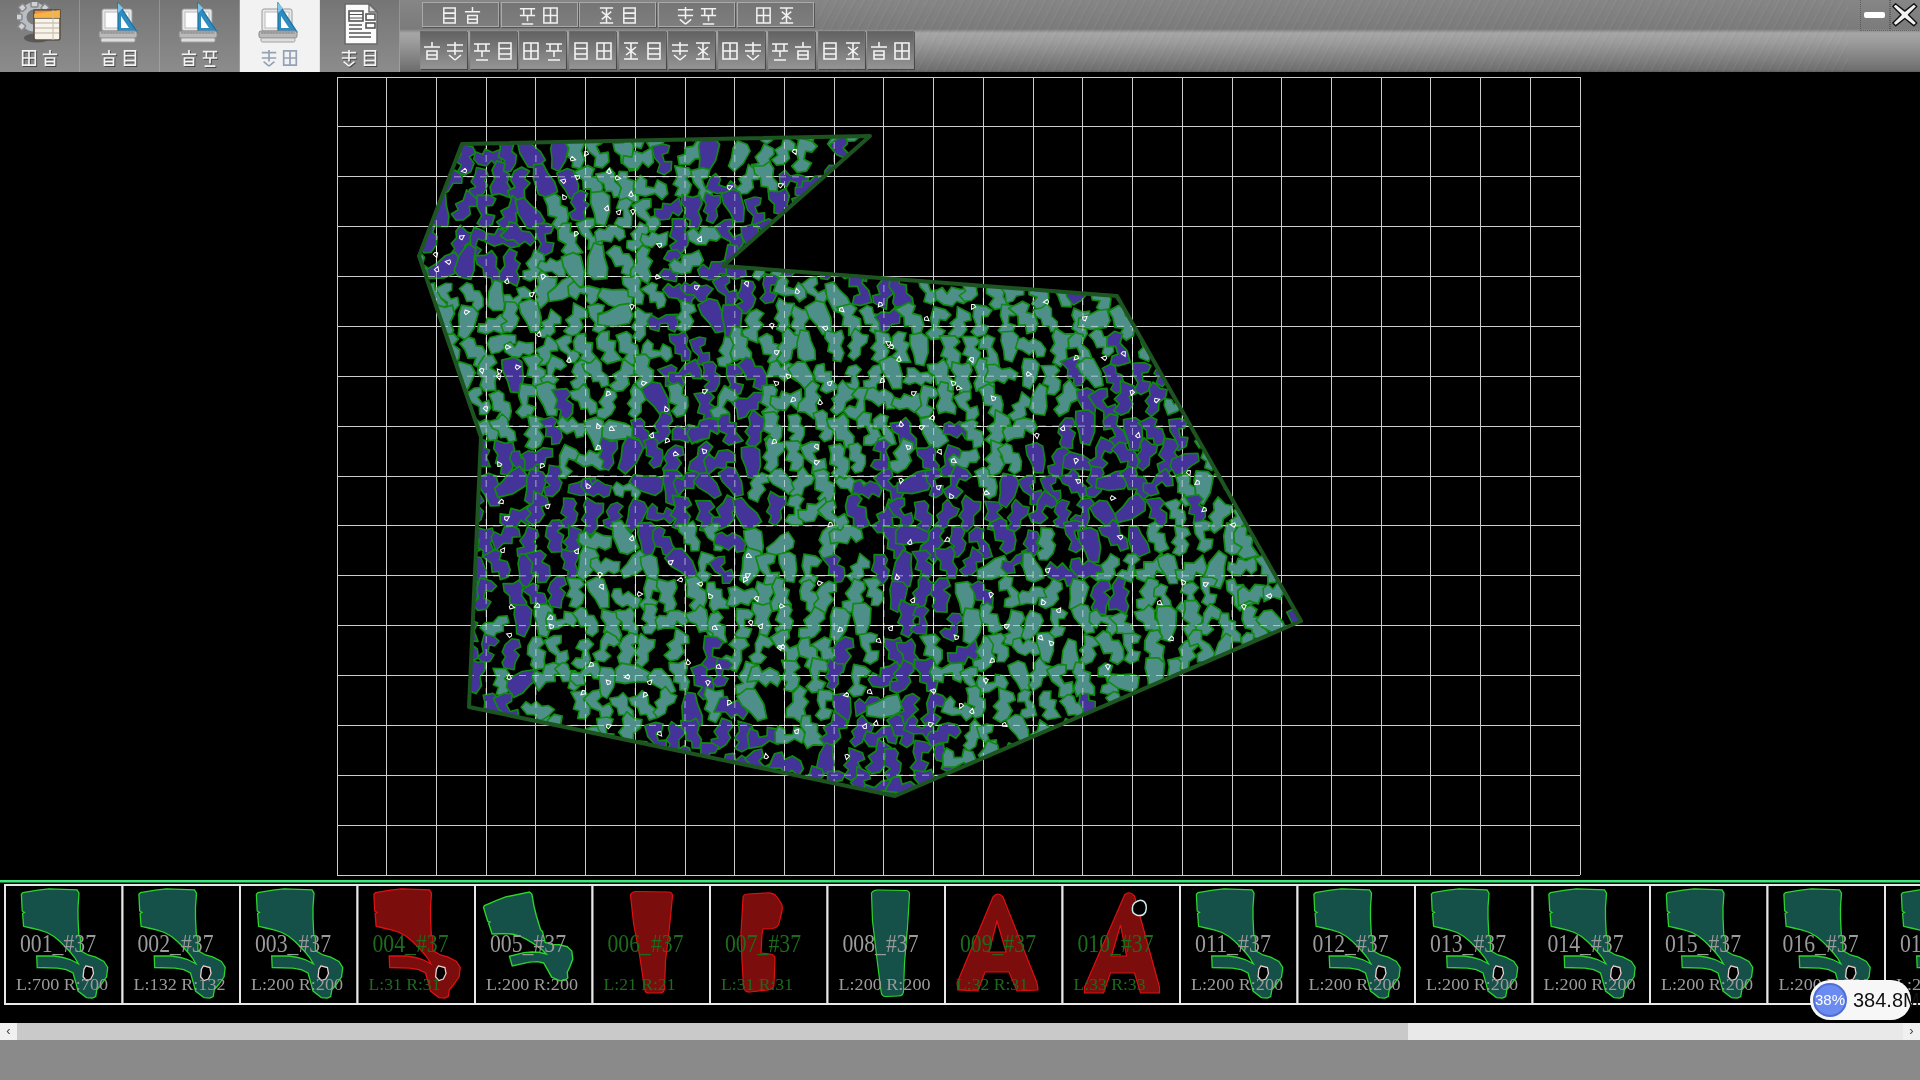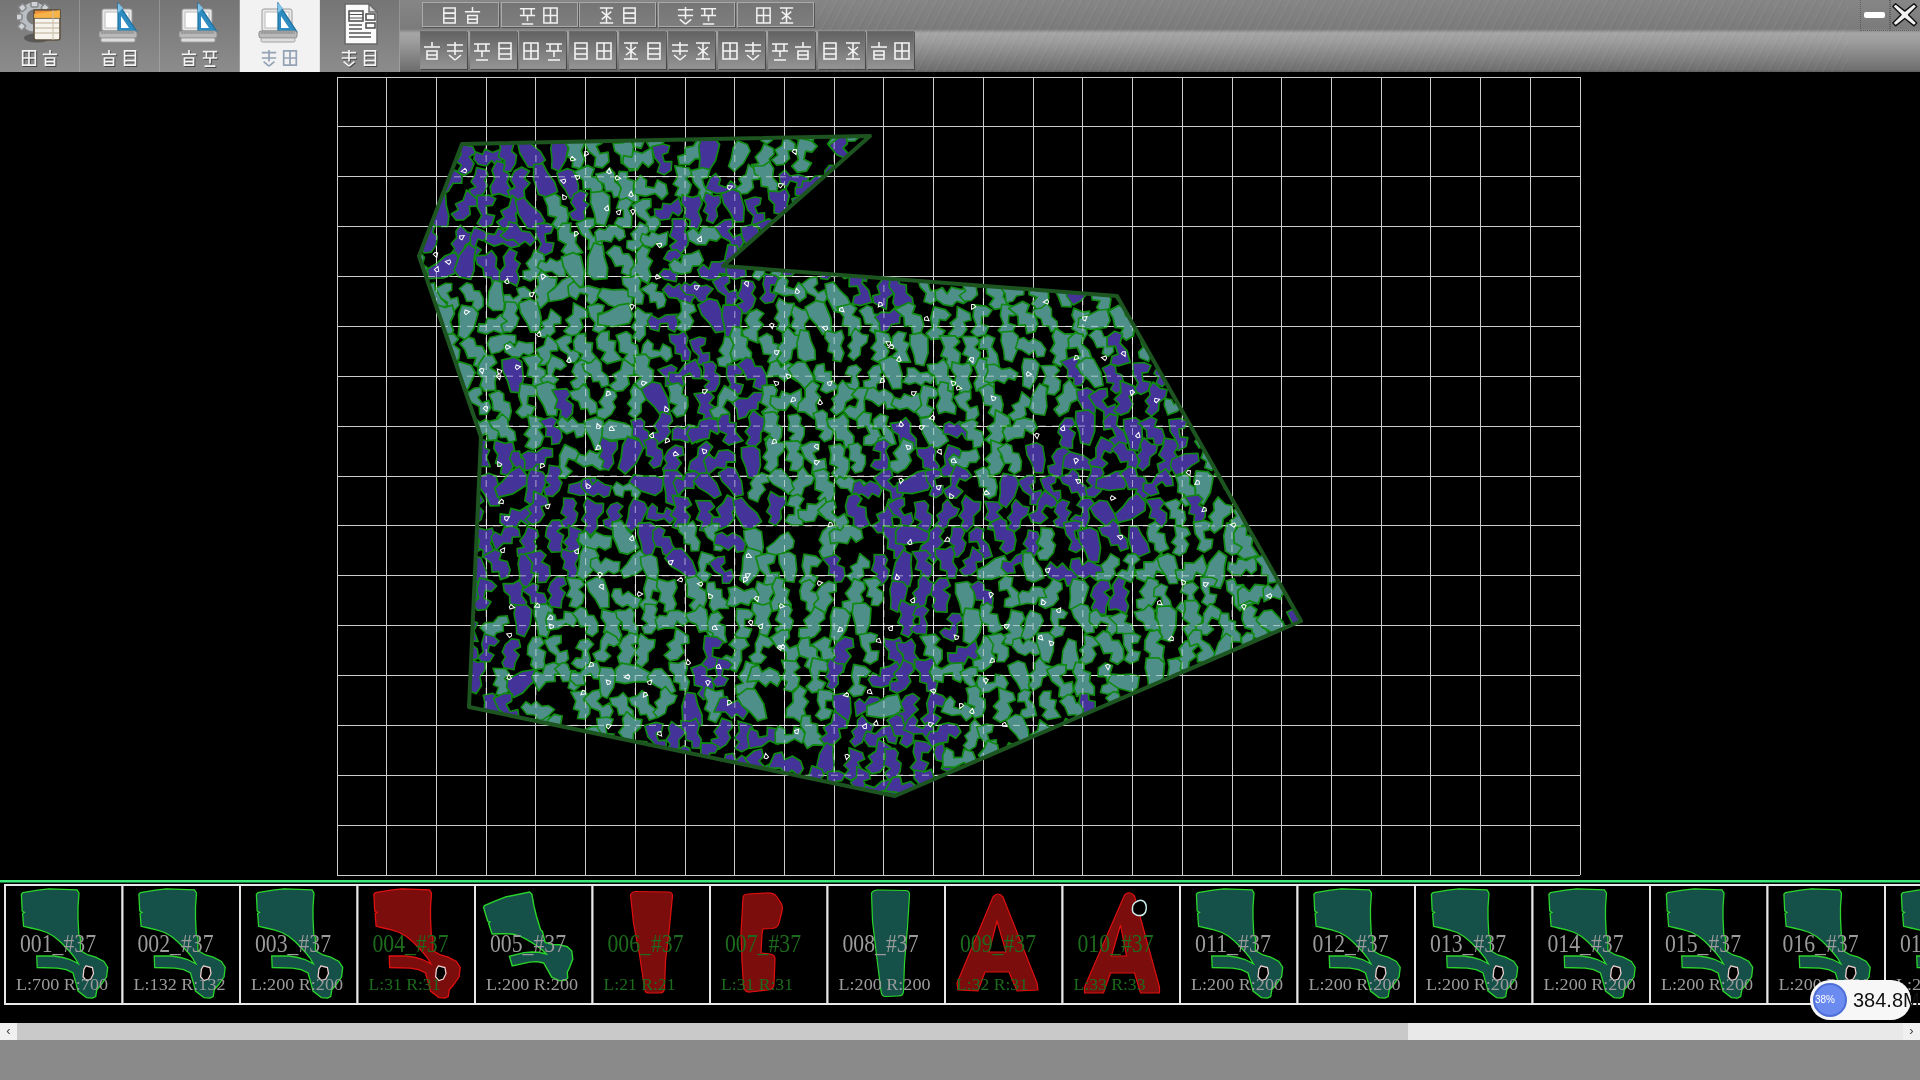--- a/index.html
+++ b/index.html
@@ -12,21 +12,21 @@
 .tab{position:absolute;top:2px;width:77px;height:25px;border:1px solid #a9a9a9;box-sizing:border-box;text-align:center;line-height:23px;filter:drop-shadow(1px 1px 0 rgba(35,35,35,0.45));background:linear-gradient(180deg,#757575,#7e7e7e)}
 .b2{position:absolute;top:31px;width:47px;height:38px;text-align:center;line-height:37px;filter:drop-shadow(1px 1px 0 rgba(35,35,35,0.55));background:linear-gradient(180deg,#616161,#959595);box-shadow:inset 0 0 0 1px rgba(130,130,130,0.28)}
 #cvwrap{position:absolute;left:0;top:73px;width:1920px;height:807px;background:#000}
 #panelwrap{position:absolute;left:0;top:880px;width:1920px;height:125px;background:#000}
 #scroll{position:absolute;left:0;top:1023px;width:1920px;height:17px;background:#e9e9e9}
 #thumb{position:absolute;left:17px;top:1023px;width:1391px;height:17px;background:#c9c9c9}
 #sbL{position:absolute;left:0;top:1023px;width:17px;height:17px;background:#f0f0f0;color:#444;font-size:13px;line-height:16px;text-align:center;font-family:"Liberation Sans"}
 #sbR{position:absolute;right:0;top:1023px;width:17px;height:17px;background:#f0f0f0;color:#444;font-size:13px;line-height:16px;text-align:center}
 #status{position:absolute;left:0;top:1040px;width:1920px;height:40px;background:#8a8a8a}
 #pill{position:absolute;left:1810px;top:980px;width:101px;height:40px;background:#f7f7f7;border-radius:20px}
-#pct{position:absolute;left:3px;top:3px;width:34px;height:34px;border-radius:50%;background:#6b8bf0;border:2px solid #4f6fd8;box-sizing:border-box;color:#fff;font-size:10px;line-height:30px}
+#pct{position:absolute;left:3px;top:3px;width:34px;height:34px;border-radius:50%;background:#6b8bf0;border:2px solid #4f6fd8;box-sizing:border-box;color:#fff;font-size:15px;line-height:30px}
 #mem{position:absolute;left:43px;top:0;height:40px;line-height:40px;color:#111;font-size:20px}
 </style></head>
 <body>
 
 <svg width="0" height="0" style="position:absolute">
 <defs>
 <g id="hz0">
         <path d="M3,2 H17 V18 H3 Z M3,10 H17 M10,2 V18" fill="none"></path>
       </g>
 <g id="hz1">

